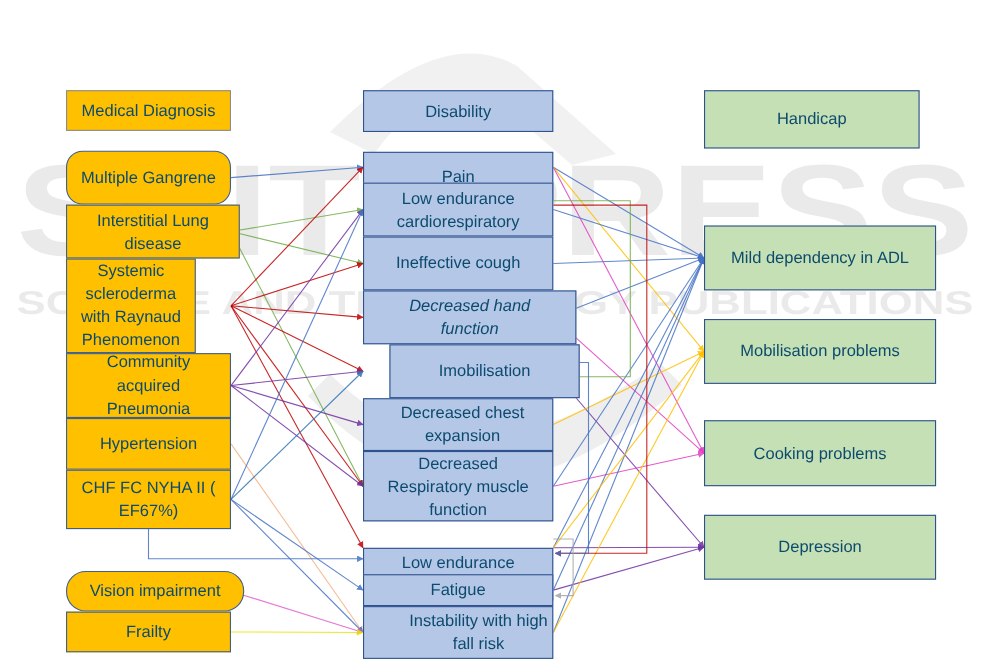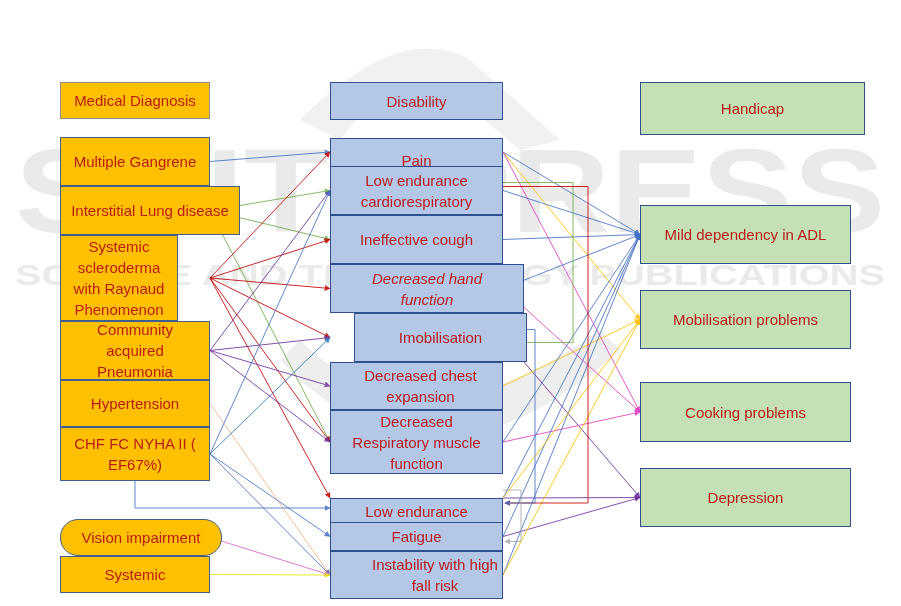--- a/index.html
+++ b/index.html
@@ -1,21 +1,21 @@
 <!DOCTYPE html>
 <html><head>
 <meta charset="utf-8">
 <style>
   html, body { margin: 0; padding: 0; background: #ffffff; }
   body { width: 901px; height: 606px; position: relative; overflow: hidden;
          font-family: "Liberation Sans", "DejaVu Sans", sans-serif; }
   #watermark { position: absolute; left: 0; top: 0; width: 901px; height: 606px; pointer-events: none; }
   #wires { position: absolute; left: 0; top: 0; width: 901px; height: 606px; }
   .box { position: absolute; box-sizing: border-box; display: flex; align-items: center; justify-content: center;
-         text-align: center; font-size: 15px; line-height: 21px; color: #b91c1c; padding: 0 4px; }
+         text-align: center; font-size: 15px; line-height: 21px; color: #0c4a6e; padding: 0 4px; }
   .dx { background: #ffc000; border: 1.5px solid #3f5f8f; }
   .dx-head { background: #ffc000; border: 1.5px solid #8d8d8d; }
   .ds { background: #b4c7e7; border: 1.5px solid #2f528f; }
   .hc { background: #c5e0b4; border: 1.5px solid #2f528f; }
   .wm-text { font-family: "Liberation Sans", sans-serif; font-weight: bold; fill: #d9d9d9; opacity: 0.55; }
 </style>
 </head>
 <body>
 
 <svg id="watermark" viewBox="0 0 901 606">
@@ -103,43 +103,43 @@
     <polyline points="503,182.5 573,182.5 573,342.5 505,342.5" fill="none" stroke="#70ad47" stroke-width="1" opacity="0.85" marker-end="url(#m70ad47)"></polyline>
     <polyline points="503,186.5 588,186.5 588,503 505,503" fill="none" stroke="#c00000" stroke-width="1" opacity="0.85" marker-end="url(#mc00000)"></polyline>
     <polyline points="503,329.5 535,329.5 535,503 505,503" fill="none" stroke="#4472c4" stroke-width="1" opacity="0.85" marker-end="url(#m4472c4)"></polyline>
     <polyline points="503,490 521,490 521,541.5 505,541.5" fill="none" stroke="#a5a5a5" stroke-width="1" opacity="0.85" marker-end="url(#ma5a5a5)"></polyline>
     <polyline points="135,481 135,508 330,508" fill="none" stroke="#4472c4" stroke-width="1" opacity="0.85" marker-end="url(#m4472c4)"></polyline>
   </svg>
 
 <div class="box dx-head" style="left:60px;top:82px;width:150px;height:37px;">
     <span>Medical Diagnosis</span>
   </div>
-<div class="box dx" style="left:60px;top:137px;width:150px;height:49px;">
+<div class="box dx" style="left:60px;top:137px;width:150px;height:49px;border-radius:15px;">
     <span>Multiple Gangrene</span>
   </div>
-<div class="box dx" style="left:60px;top:186px;width:180px;height:49px;">
+<div class="box dx" style="left:60px;top:186px;width:158px;height:49px;">
     <span>Interstitial Lung disease</span>
   </div>
 <div class="box dx" style="left:60px;top:235px;width:118px;height:86px;justify-content:flex-end;">
     <span style="display:block;width:128px;">Systemic scleroderma with Raynaud Phenomenon</span>
   </div>
 <div class="box dx" style="left:60px;top:321px;width:150px;height:59px;">
     <span style="display:block;width:100px;">Community acquired Pneumonia</span>
   </div>
 <div class="box dx" style="left:60px;top:380px;width:150px;height:47px;">
     <span>Hypertension</span>
   </div>
 <div class="box dx" style="left:60px;top:427px;width:150px;height:54px;">
     <span style="display:block;width:125px;">CHF FC NYHA II ( EF67%)</span>
   </div>
 <div class="box dx" style="left:60px;top:519px;width:162px;height:37px;border-radius:18px;">
     <span>Vision impairment</span>
   </div>
 <div class="box dx" style="left:60px;top:556px;width:150px;height:37px;">
-    <span>Systemic</span>
+    <span>Frailty</span>
   </div>
 
 <div class="box ds" style="left:330px;top:82px;width:173px;height:38px;">
     <span>Disability</span>
   </div>
 <div class="box ds" style="left:330px;top:138px;width:173px;height:44px;">
     <span>Pain</span>
   </div>
 <div class="box ds" style="left:330px;top:166px;width:173px;height:49px;">
     <span>Low endurance cardiorespiratory</span>
@@ -162,21 +162,21 @@
 <div class="box ds" style="left:330px;top:498px;width:173px;height:48px;">
     <span style="display:block;width:120px;">Low endurance Muscle</span>
   </div>
 <div class="box ds" style="left:330px;top:522px;width:173px;height:29px;">
     <span>Fatigue</span>
   </div>
 <div class="box ds" style="left:330px;top:551px;width:173px;height:48px;">
     <span style="display:block;width:150px;margin-left:37px;">Instability with high fall risk</span>
   </div>
 
-<div class="box hc" style="left:640px;top:82px;width:225px;height:53px;">
+<div class="box hc" style="left:640px;top:82px;width:196px;height:53px;">
     <span>Handicap</span>
   </div>
 <div class="box hc" style="left:640px;top:205px;width:211px;height:59px;">
     <span>Mild dependency in ADL</span>
   </div>
 <div class="box hc" style="left:640px;top:290px;width:211px;height:59px;">
     <span>Mobilisation problems</span>
   </div>
 <div class="box hc" style="left:640px;top:382px;width:211px;height:60px;">
     <span>Cooking problems</span>

